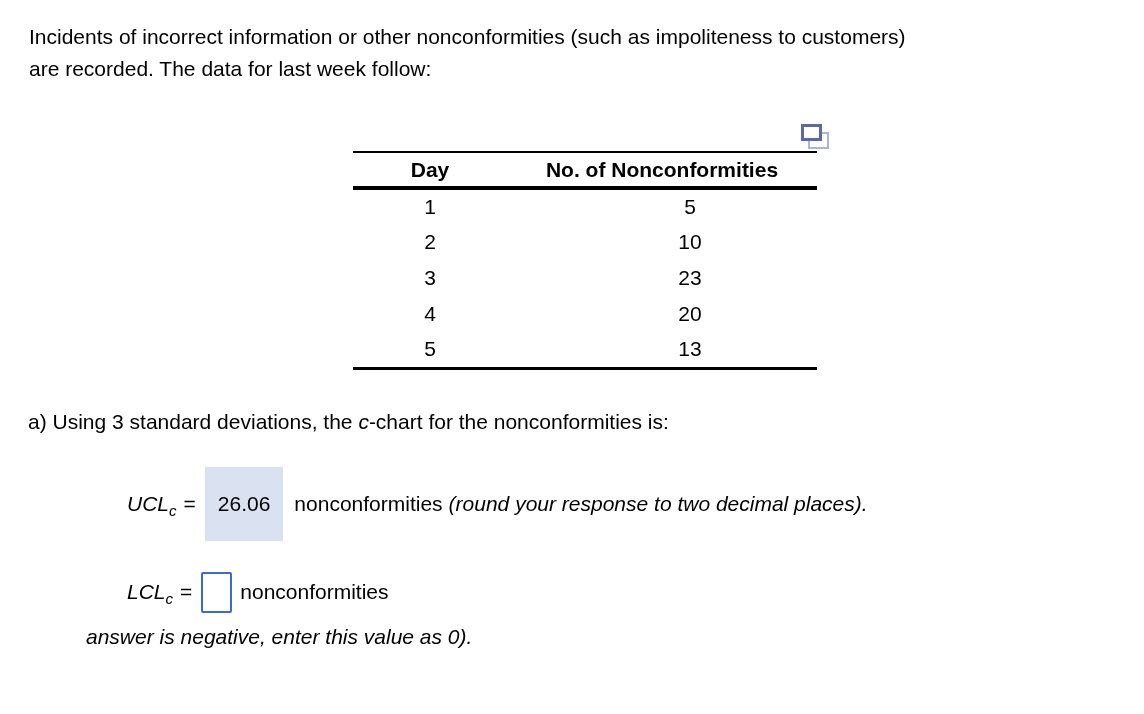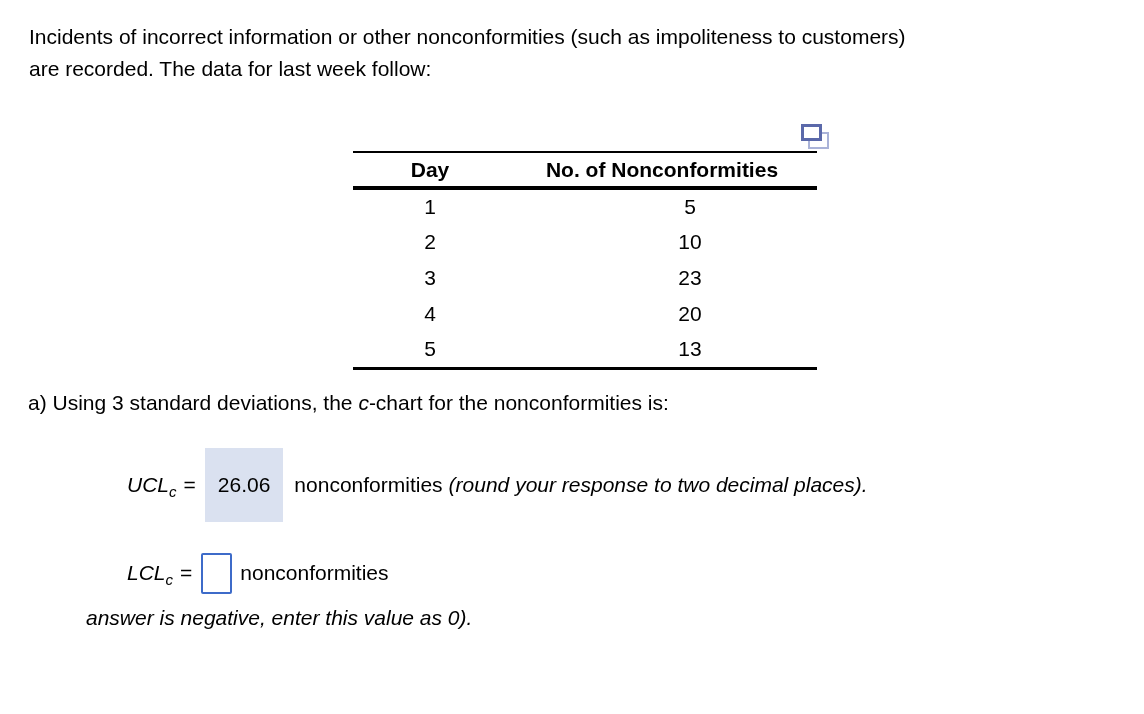--- a/index.html
+++ b/index.html
@@ -57,21 +57,21 @@
   }
   table.data th.col-day, table.data td.col-day { width: 154px; }
   table.data td {
     height: 36px;
     text-align: center;
     vertical-align: middle;
   }
   table.data td.col-val { padding-left: 56px; }
   
   .prompt {
-    margin: 19px 0 0 28px;
+    margin: 38px 0 0 28px;
     line-height: 27px;
   }
   .answer-line {
     display: flex;
     align-items: center;
     margin-left: 127px;
   }
   .answer-line .var i { font-style: italic; }
   .answer-line sub {
     font-size: 15px;

